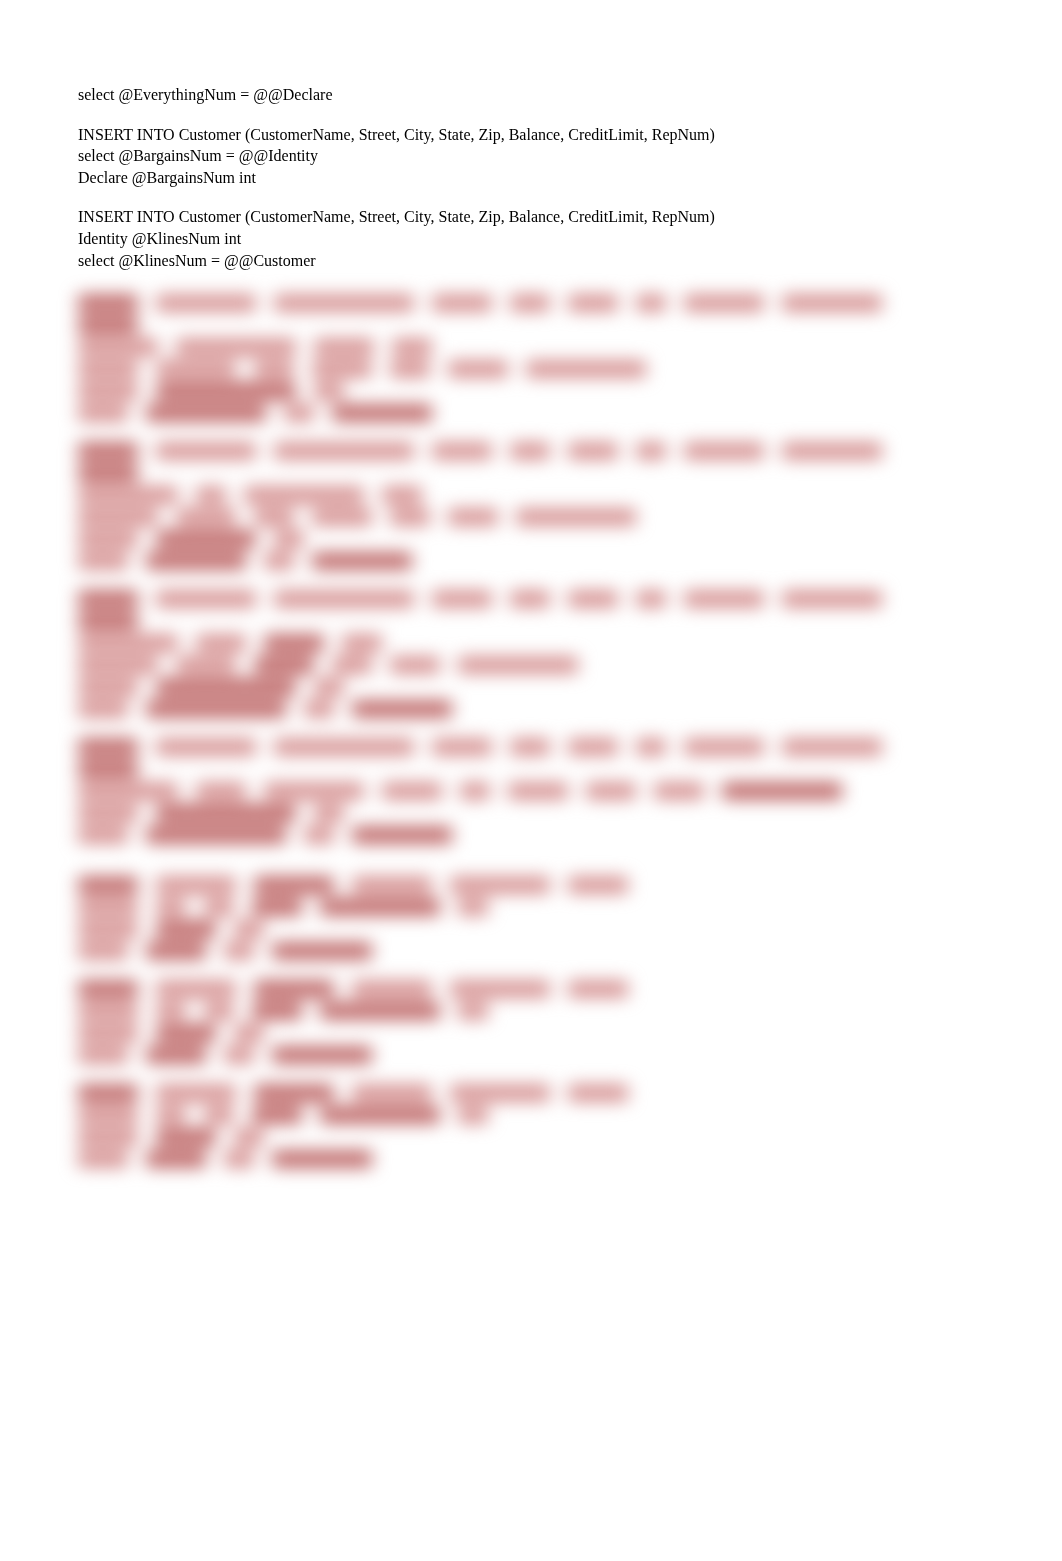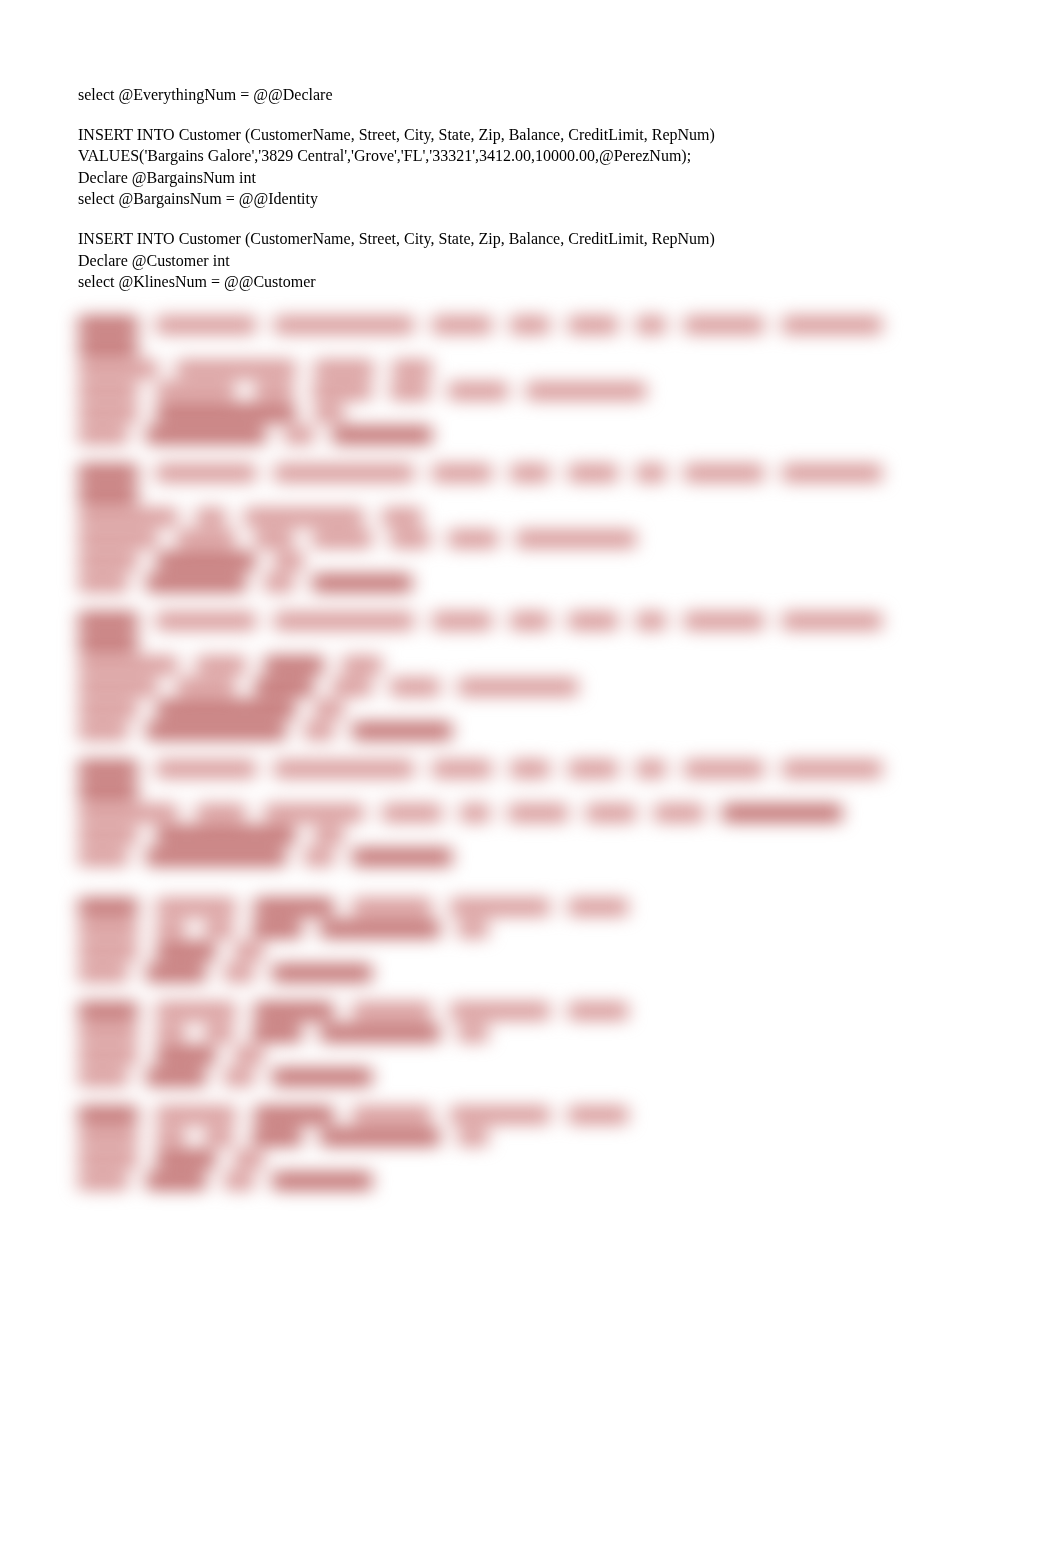--- a/index.html
+++ b/index.html
@@ -53,26 +53,25 @@
     .gap16 { height: 16px; }
     .gap28 { height: 28px; }
   </style>
 </head>
 <body>
 
 <div>
   <div class="code-line">select @EverythingNum = @@Declare</div>
   <div class="spacer"></div>
   <div class="code-line">INSERT INTO Customer (CustomerName, Street, City, State, Zip, Balance, CreditLimit, RepNum)</div>
-  <div class="code-line">VALUES('Bargains Galore','3829 Central','Grove','FL','33321',3412.00,10000.00,@PerezNum);</div>
+  <div class="code-line">select @BargainsNum = @@Identity</div>
   <div class="code-line">Declare @BargainsNum int</div>
-  <div class="code-line">select @BargainsNum = @@Identity</div>
   <div class="spacer"></div>
   <div class="code-line">INSERT INTO Customer (CustomerName, Street, City, State, Zip, Balance, CreditLimit, RepNum)</div>
-  <div class="code-line">Declare @Customer int</div>
+  <div class="code-line">Identity @KlinesNum int</div>
   <div class="code-line">select @KlinesNum = @@Customer</div>
 </div>
 
 <div class="blurred-block">
 
   <div class="gap16"></div>
   <div class="blurred-row">
     <span class="blob dark w60"></span>
       <span class="blob w100"></span>
       <span class="blob w140"></span>

